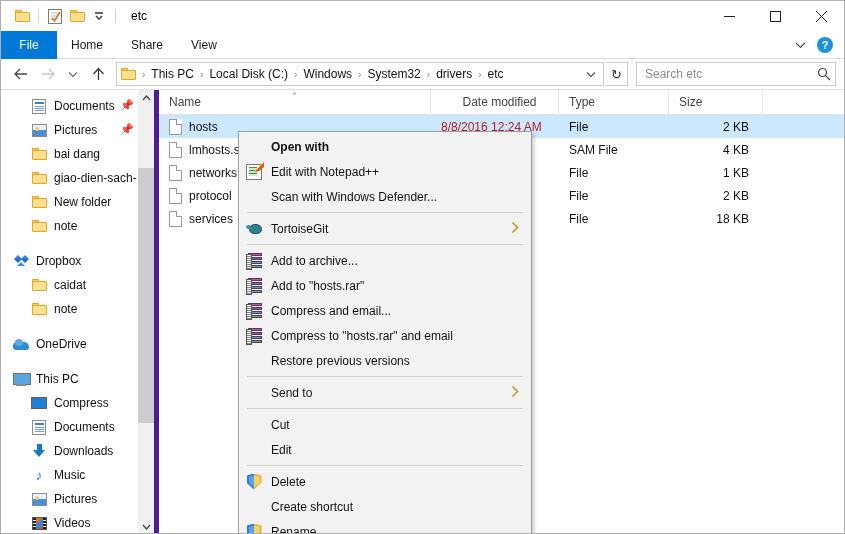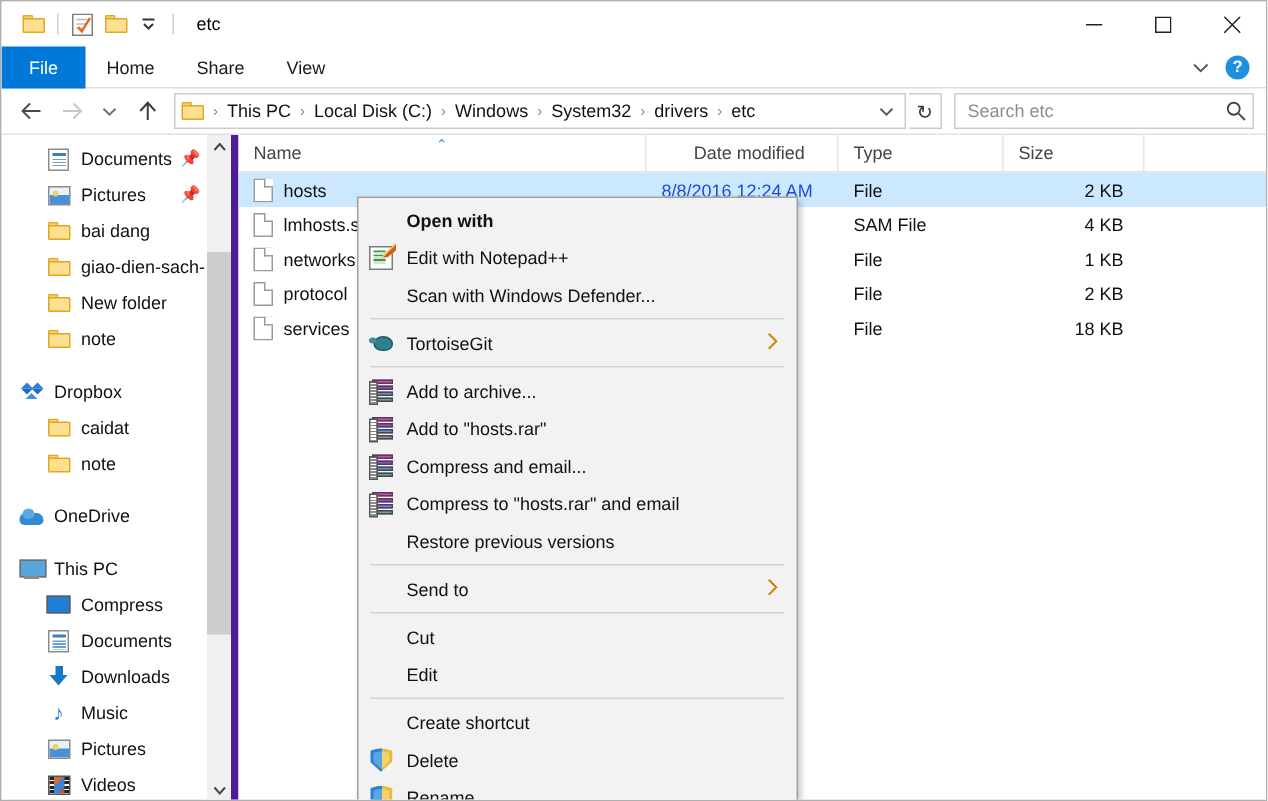--- a/index.html
+++ b/index.html
@@ -327,21 +327,21 @@
   }
   .rows { }
   .frow {
     height: 23px;
     display: flex; align-items: center;
     font-size: 12px; color: #111;
   }
   .frow.selected { background: #cce8ff; }
   .cell { padding-left: 10px; overflow: hidden; white-space: nowrap; }
   .cell-name { width: 272px; display: flex; align-items: center; }
-  .cell-date { width: 128px; color: #1d4ed8; }
+  .cell-date { width: 128px; color: #b91c1c; }
   .cell-type { width: 110px; }
   .cell-size { width: 94px; text-align: right; padding-right: 14px; padding-left: 0; }
   .file-ico {
     width: 13px; height: 16px; margin-right: 7px;
     background: #ffffff; border: 1px solid #9a9a9a;
     position: relative; flex: 0 0 13px;
   }
   .file-ico::after {
     content: ""; position: absolute; right: -1px; top: -1px;
     width: 5px; height: 5px;
@@ -908,30 +908,30 @@
       <span class="mi-label">Cut</span>
     </div>
     <div class="mi">
       <span class="mi-ico"></span>
       <span class="mi-label">Edit</span>
     </div>
 
     <div class="msep"></div>
 
     <div class="mi">
-      <span class="mi-ico"></span>
-      <span class="mi-label">Create shortcut</span>
-    </div>
-    <div class="mi">
       <span class="mi-ico">
           <span class="ico-shield"></span>
         </span>
       <span class="mi-label">Delete</span>
     </div>
     <div class="mi">
+      <span class="mi-ico"></span>
+      <span class="mi-label">Create shortcut</span>
+    </div>
+    <div class="mi">
       <span class="mi-ico">
           <span class="ico-shield"></span>
         </span>
       <span class="mi-label">Rename</span>
     </div>
 
   </div>
 
 </div>
 

